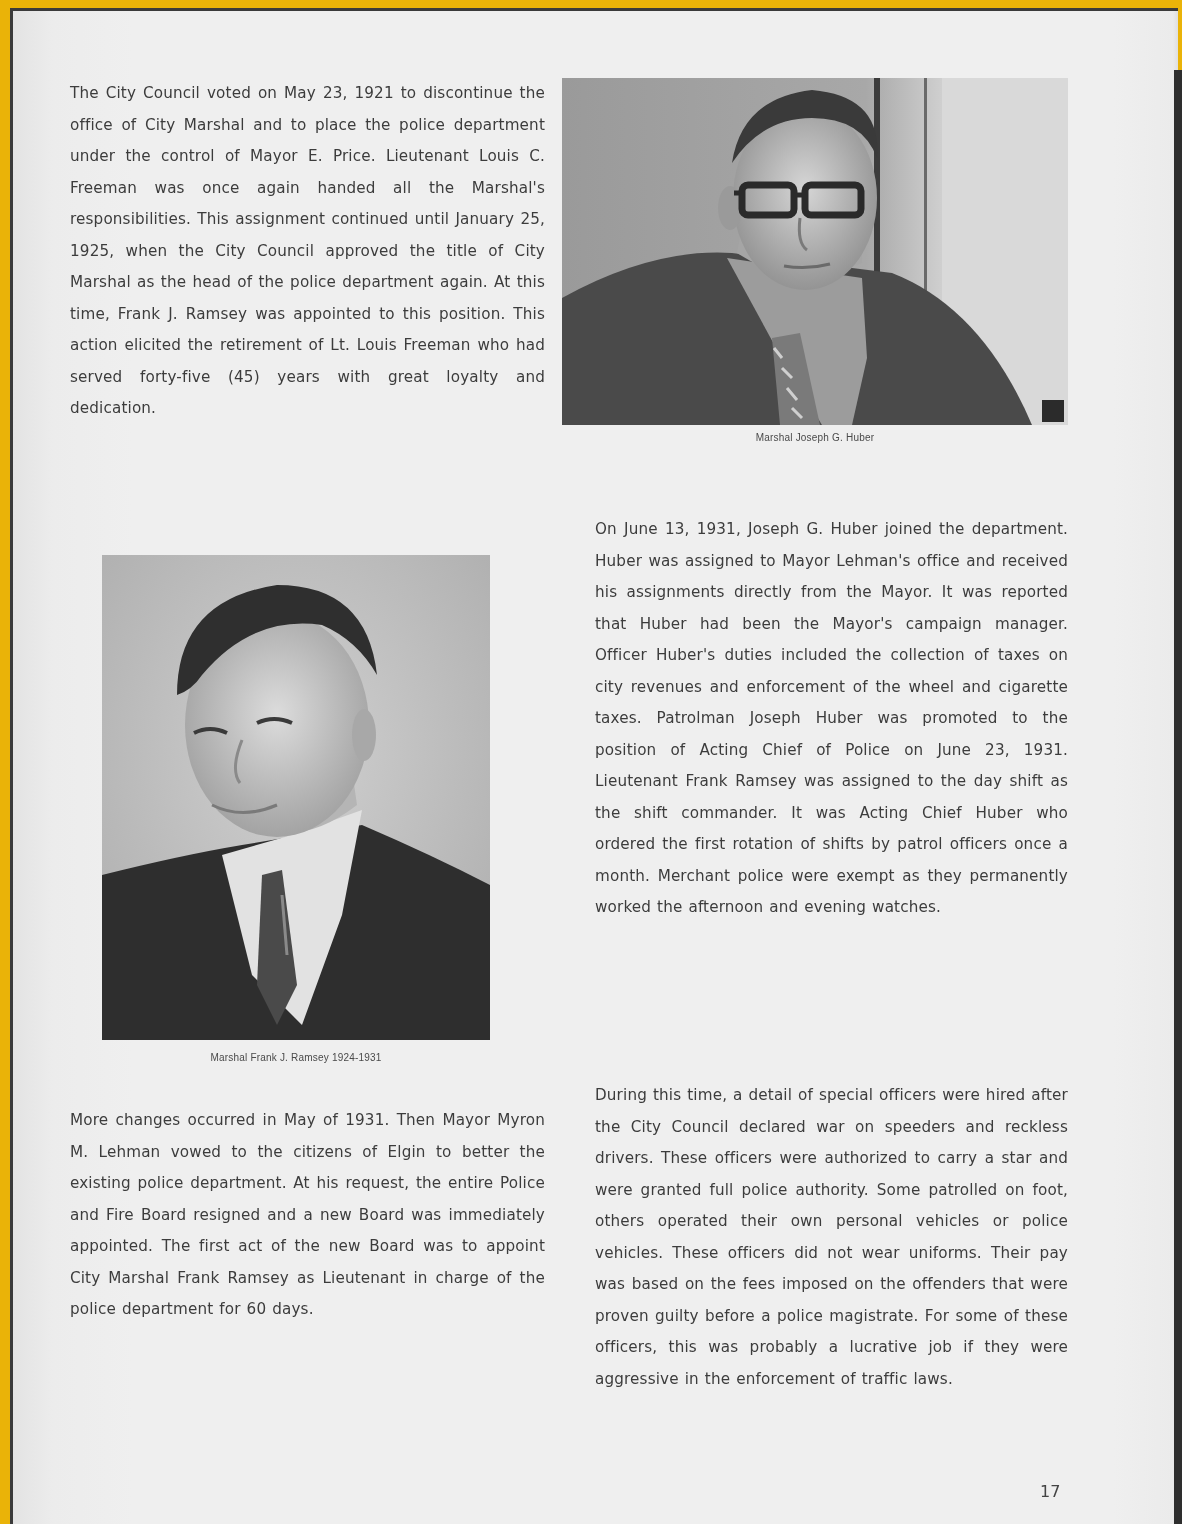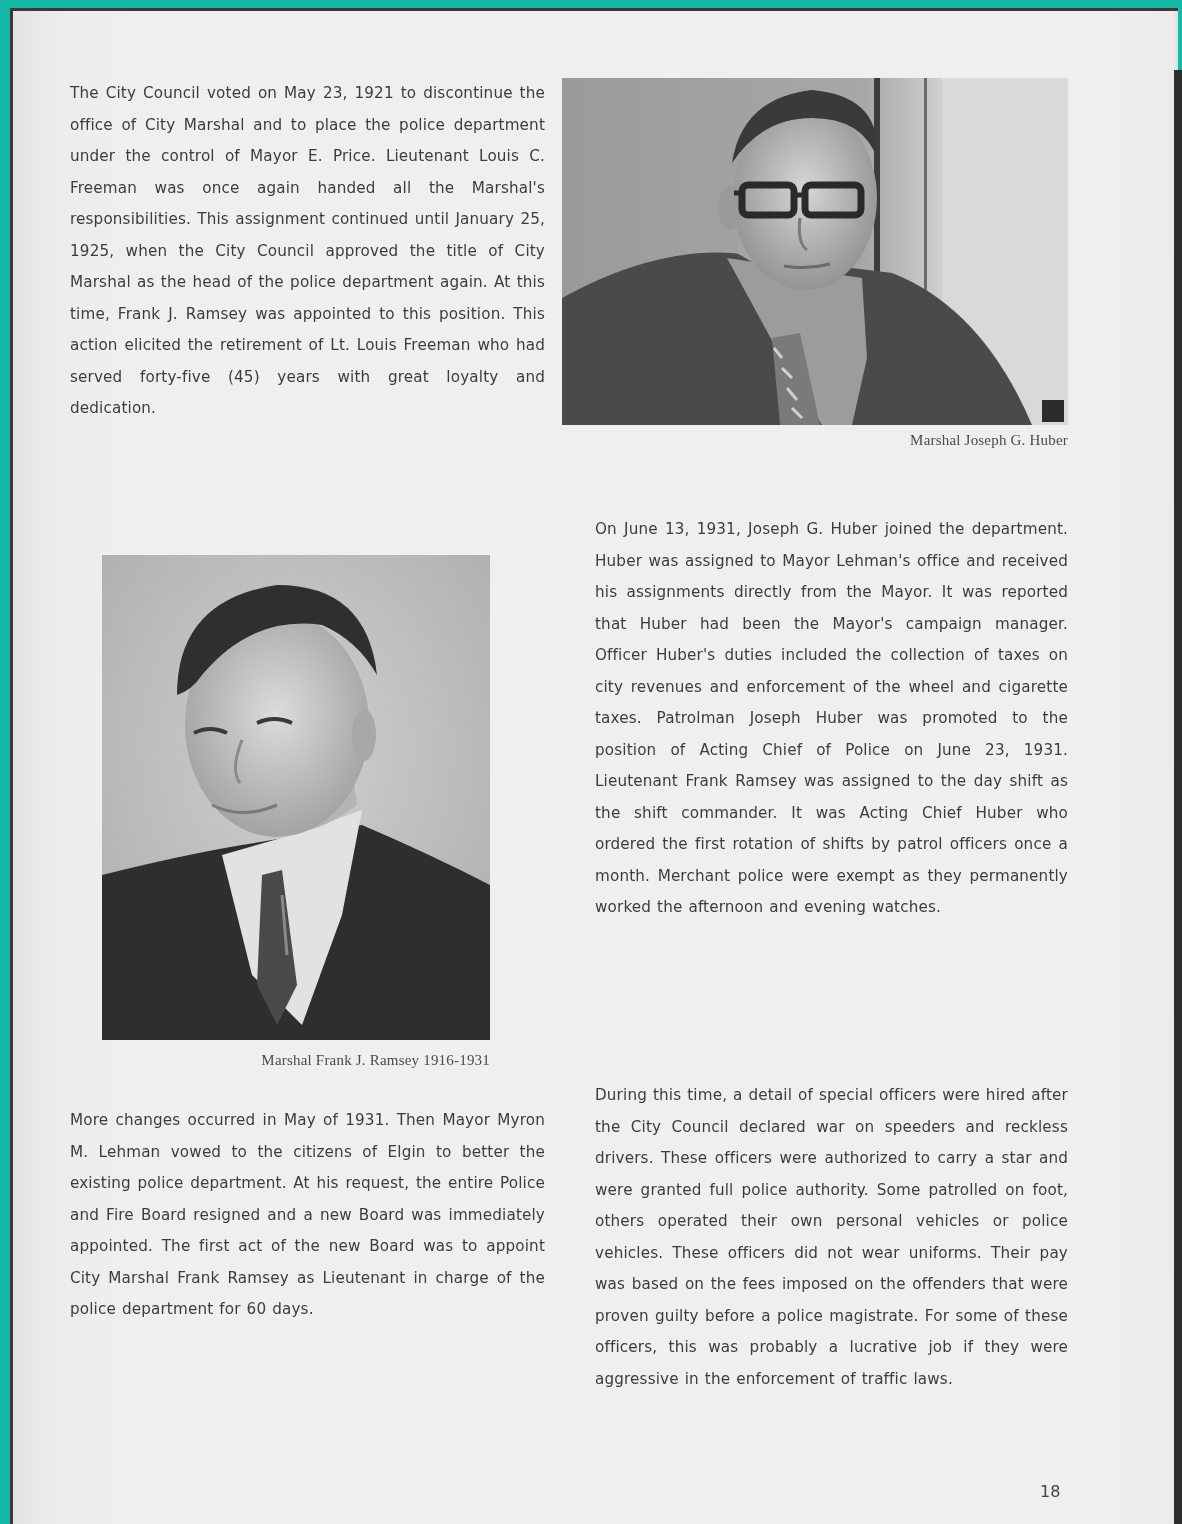--- a/index.html
+++ b/index.html
@@ -7,21 +7,21 @@
       padding: 0;
       width: 1182px;
       height: 1524px;
       background: #ffffff;
       overflow: hidden;
     }
     .scan {
       position: relative;
       width: 1182px;
       height: 1524px;
-      background: #14b8a6;
+      background: #eab308;
     }
     .page {
       position: absolute;
       left: 10px;
       top: 8px;
       width: 1168px;
       height: 1516px;
       background: linear-gradient(to right, #e3e3e3 0px, #ececec 40px, #efefef 120px, #efefef 1100px, #ebebeb 1160px, #d8d8d8 1168px);
       border-top: 3px solid #3a3a3a;
       border-left: 3px solid #3a3a3a;
@@ -51,24 +51,24 @@
     .left-col { left: 70px; width: 475px; }
     .right-col { left: 595px; width: 473px; margin-top: 32px; }
 
     .photo {
       position: absolute;
       overflow: hidden;
       background: #8a8a8a;
     }
     .caption {
       position: absolute;
-      font-family: Liberation Serif, serif;
-      font-size: 15px;
+      font-family: Liberation Sans, sans-serif;
+      font-size: 10px;
       color: #4a4a4a;
-      text-align: right;
+      text-align: center;
       letter-spacing: 0.2px;
     }
     .page-number {
       position: absolute;
       left: 1040px;
       top: 1482px;
       font-family: "DejaVu Sans", sans-serif;
       font-size: 16px;
       color: #444;
     }
@@ -165,24 +165,24 @@
 
       <ellipse cx="262" cy="180" rx="12" ry="26" fill="#a8a8a8"></ellipse>
 
       <path d="M92 178 Q108 170 125 178" fill="none" stroke="#3a3a3a" stroke-width="4"></path>
       <path d="M155 168 Q172 160 190 168" fill="none" stroke="#3a3a3a" stroke-width="4"></path>
 
       <path d="M140 185 Q128 215 138 228" fill="none" stroke="#8a8a8a" stroke-width="3"></path>
       <path d="M110 250 Q140 265 175 250" fill="none" stroke="#7a7a7a" stroke-width="3"></path>
     </svg>
   </div>
-  <div class="caption" style="left:102px; top:1052px; width:388px;">Marshal Frank J. Ramsey 1916-1931</div>
+  <div class="caption" style="left:102px; top:1052px; width:388px;">Marshal Frank J. Ramsey 1924-1931</div>
 
   <div class="text-block right-col" style="top:1048px;">
     <p>During this time, a detail of special officers were hired after the City Council declared war on speeders and reckless drivers.  These officers were authorized to carry a star and were granted full police authority.  Some patrolled on foot, others operated their own personal vehicles or police vehicles.  These officers did not wear uniforms.  Their pay was based on the fees imposed on the offenders that were proven guilty before a police magistrate.  For some of these officers, this was probably a lucrative job if they were aggressive in the enforcement of traffic laws.</p>
   </div>
 
   <div class="text-block left-col" style="top:1105px;">
     <p>More changes occurred in May of 1931.  Then Mayor Myron M. Lehman vowed to the citizens of Elgin to better the existing police department.  At his request, the entire Police and Fire Board resigned and a new Board was immediately appointed.  The first act of the new Board was to appoint City Marshal Frank Ramsey as Lieutenant in charge of the police department for 60 days.</p>
   </div>
 
-  <div class="page-number">18</div>
+  <div class="page-number">17</div>
 </div>
 
 </body></html>

